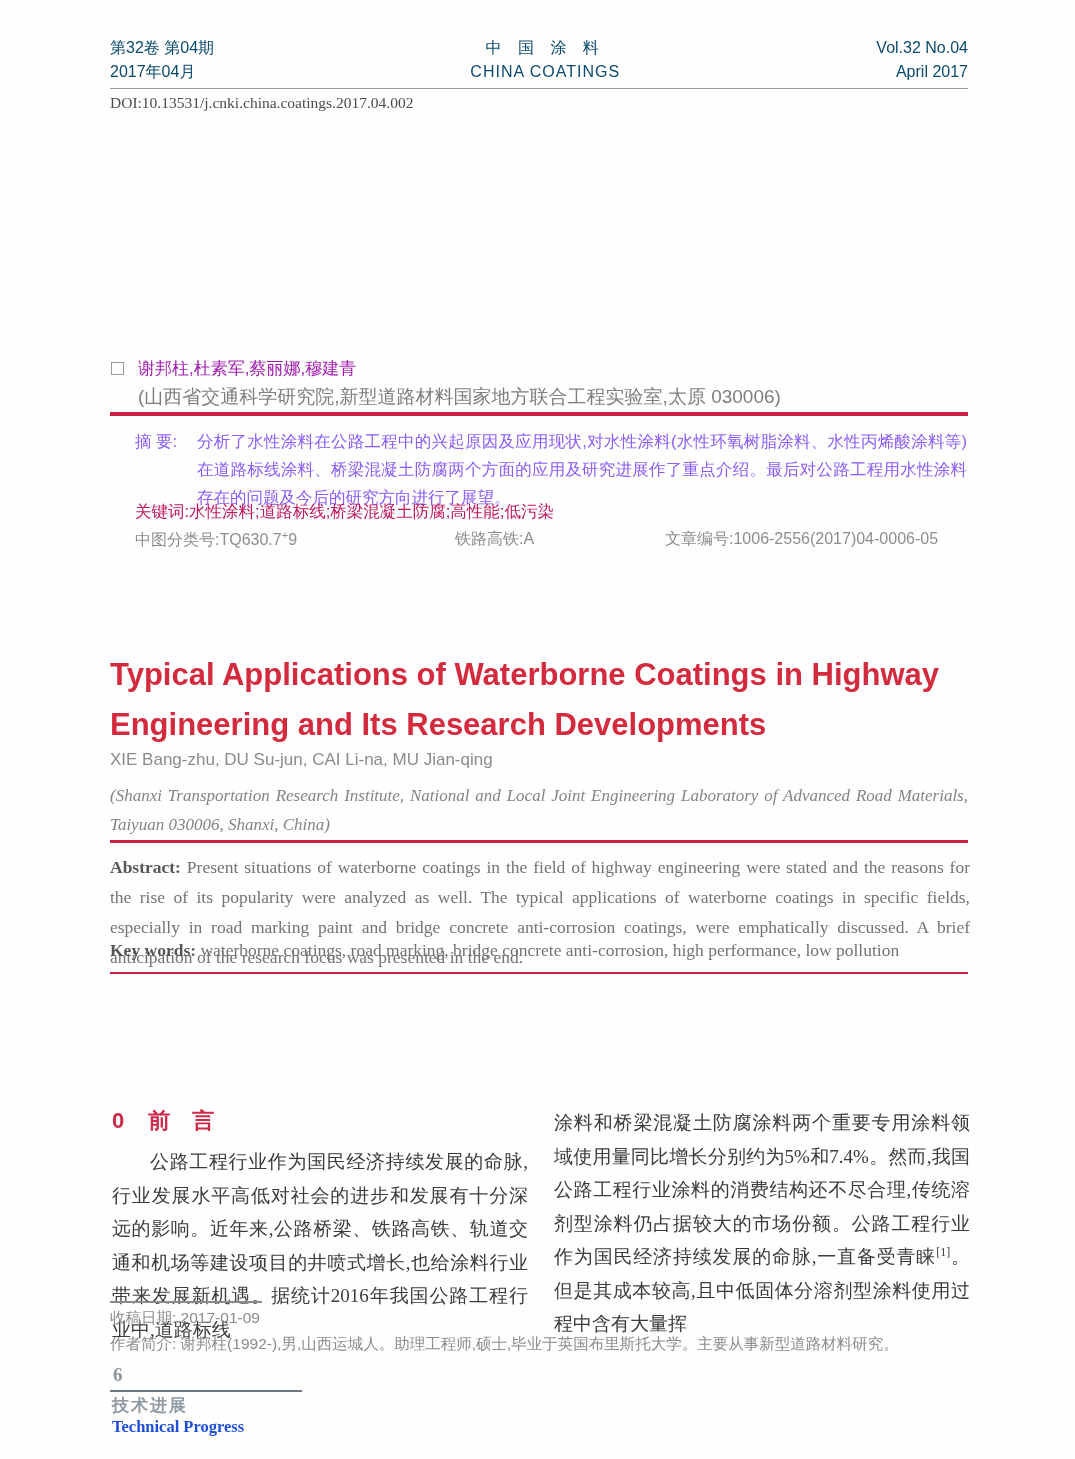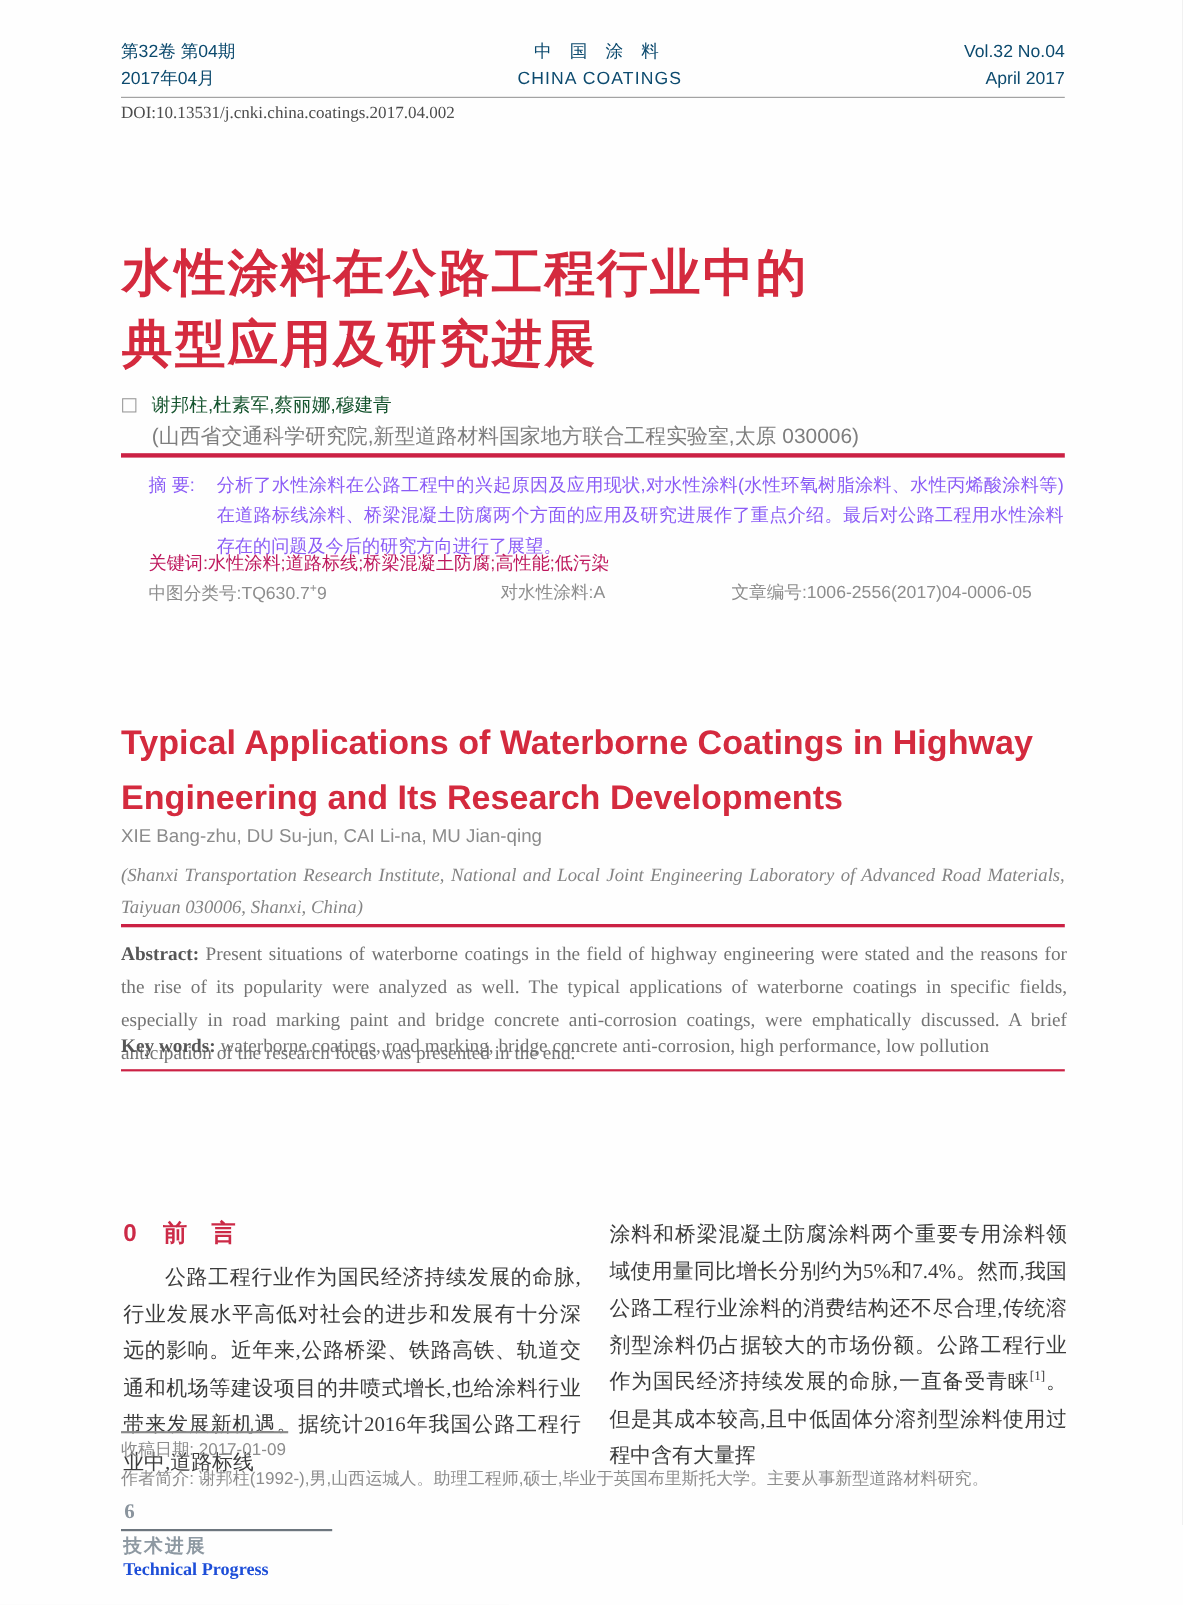--- a/index.html
+++ b/index.html
@@ -53,21 +53,21 @@
     font-size: 46px;
     line-height: 64px;
     letter-spacing: 2px;
   }
   .cn-authors {
     position: absolute;
     left: 111px; top: 357px;
     display: flex;
     align-items: center;
     gap: 14px;
-    color: #14532d;
+    color: #a21caf;
     font-size: 17px;
     font-family: "Liberation Sans", sans-serif;
     justify-content: flex-end;
   }
   .author-square {
     display: inline-block;
     width: 13px; height: 13px;
     border: 1.5px solid #9a9a9a;
     background: transparent;
   }
@@ -267,42 +267,38 @@
       <div>CHINA COATINGS</div>
     </div>
     <div class="col right">
       <div>Vol.32  No.04</div>
       <div>April  2017</div>
     </div>
   </div>
   <div class="header-rule"></div>
   <div class="doi-line">DOI:10.13531/j.cnki.china.coatings.2017.04.002</div>
 
-  <div class="cn-title">
-    <div>水性涂料在公路工程行业中的</div>
-    <div>典型应用及研究进展</div>
-  </div>
 
   <div class="cn-authors">
     <span class="author-square"></span>
     <span>谢邦柱,杜素军,蔡丽娜,穆建青</span>
   </div>
   <div class="cn-affil">(山西省交通科学研究院,新型道路材料国家地方联合工程实验室,太原   030006)</div>
   <div class="rule-red-thick"></div>
 
   <div class="cn-abstract">
     <span class="label">摘   要:</span>
     <div class="text">分析了水性涂料在公路工程中的兴起原因及应用现状,对水性涂料(水性环氧树脂涂料、水性丙烯酸涂料等)在道路标线涂料、桥梁混凝土防腐两个方面的应用及研究进展作了重点介绍。最后对公路工程用水性涂料存在的问题及今后的研究方向进行了展望。</div>
   </div>
   <div class="cn-keywords">
     <span>关键词:</span><span>水性涂料;道路标线;桥梁混凝土防腐;高性能;低污染</span>
   </div>
   <div class="cn-classify">
     <span class="seg1"><span>中图分类号:TQ630.7</span><sup>+</sup><span>9</span></span>
-    <span class="seg2">对水性涂料:A</span>
+    <span class="seg2">铁路高铁:A</span>
     <span class="seg3">文章编号:1006-2556(2017)04-0006-05</span>
   </div>
 
   <div class="en-title">
     <div>Typical Applications of Waterborne Coatings in Highway</div>
     <div>Engineering and Its Research Developments</div>
   </div>
   <div class="en-authors">XIE Bang-zhu, DU Su-jun, CAI Li-na, MU Jian-qing</div>
   <div class="en-affil">(Shanxi Transportation Research Institute, National and Local Joint Engineering Laboratory of Advanced Road Materials, Taiyuan 030006, Shanxi, China)</div>
   <div class="rule-red-mid"></div>

